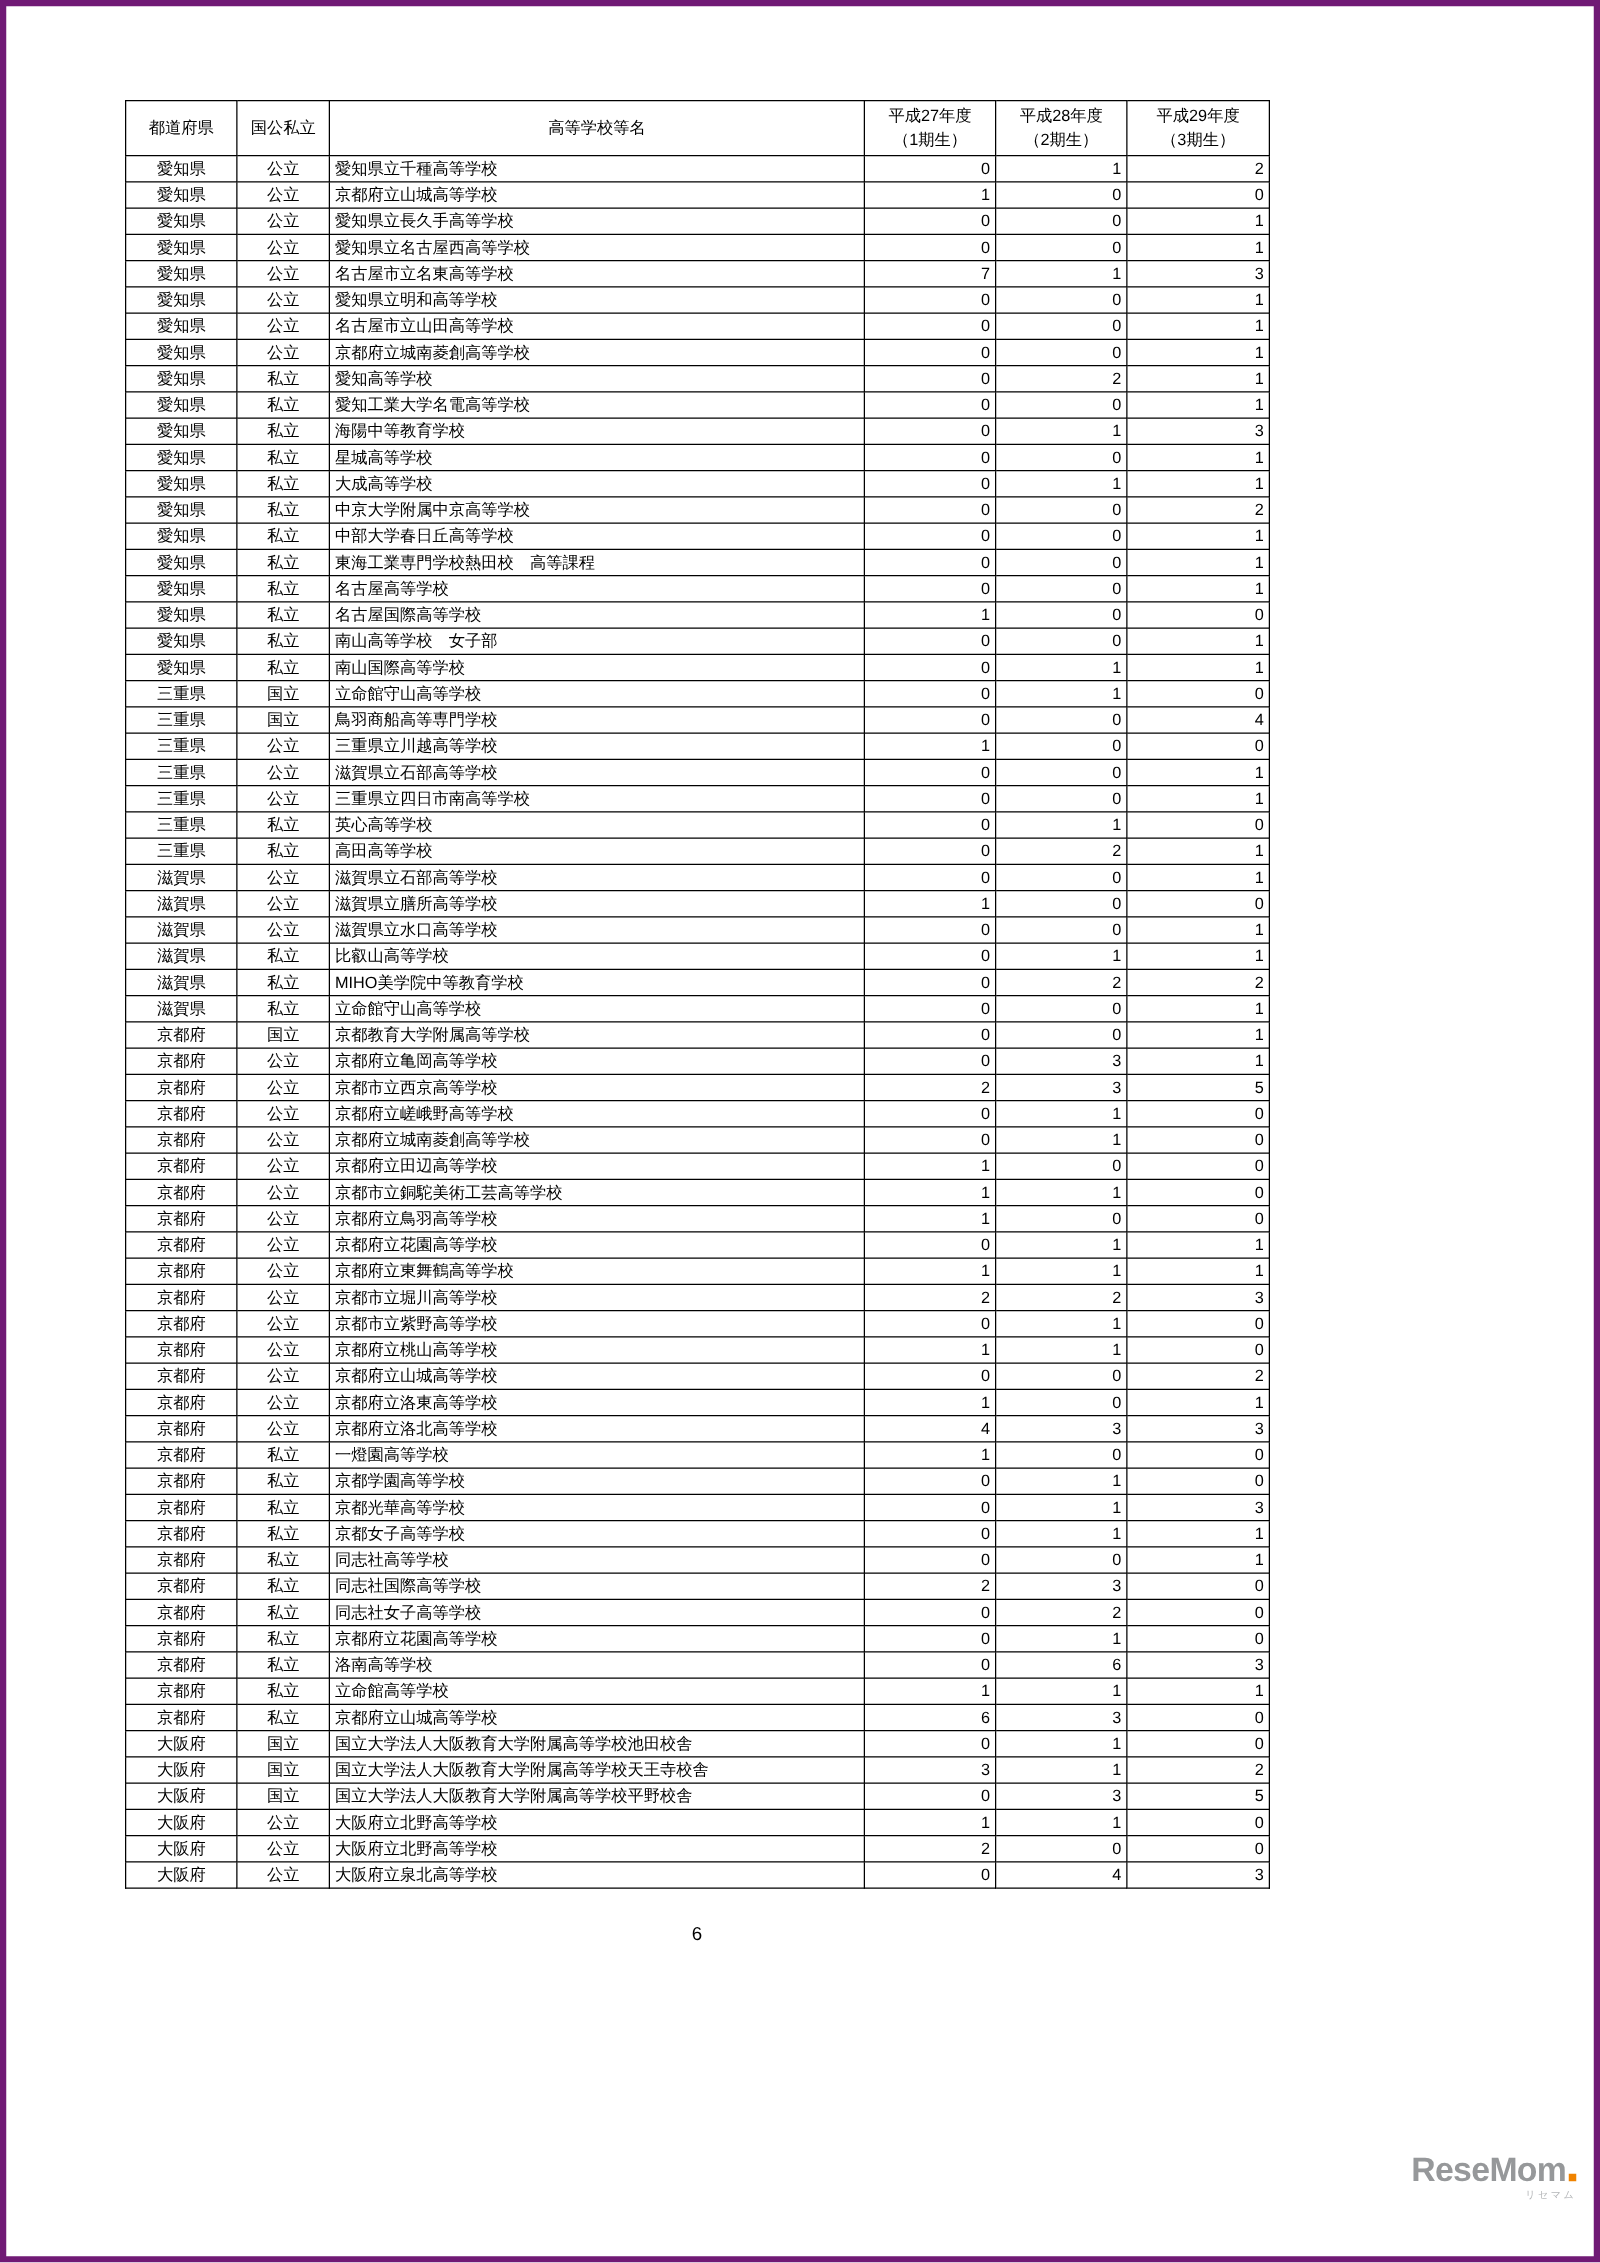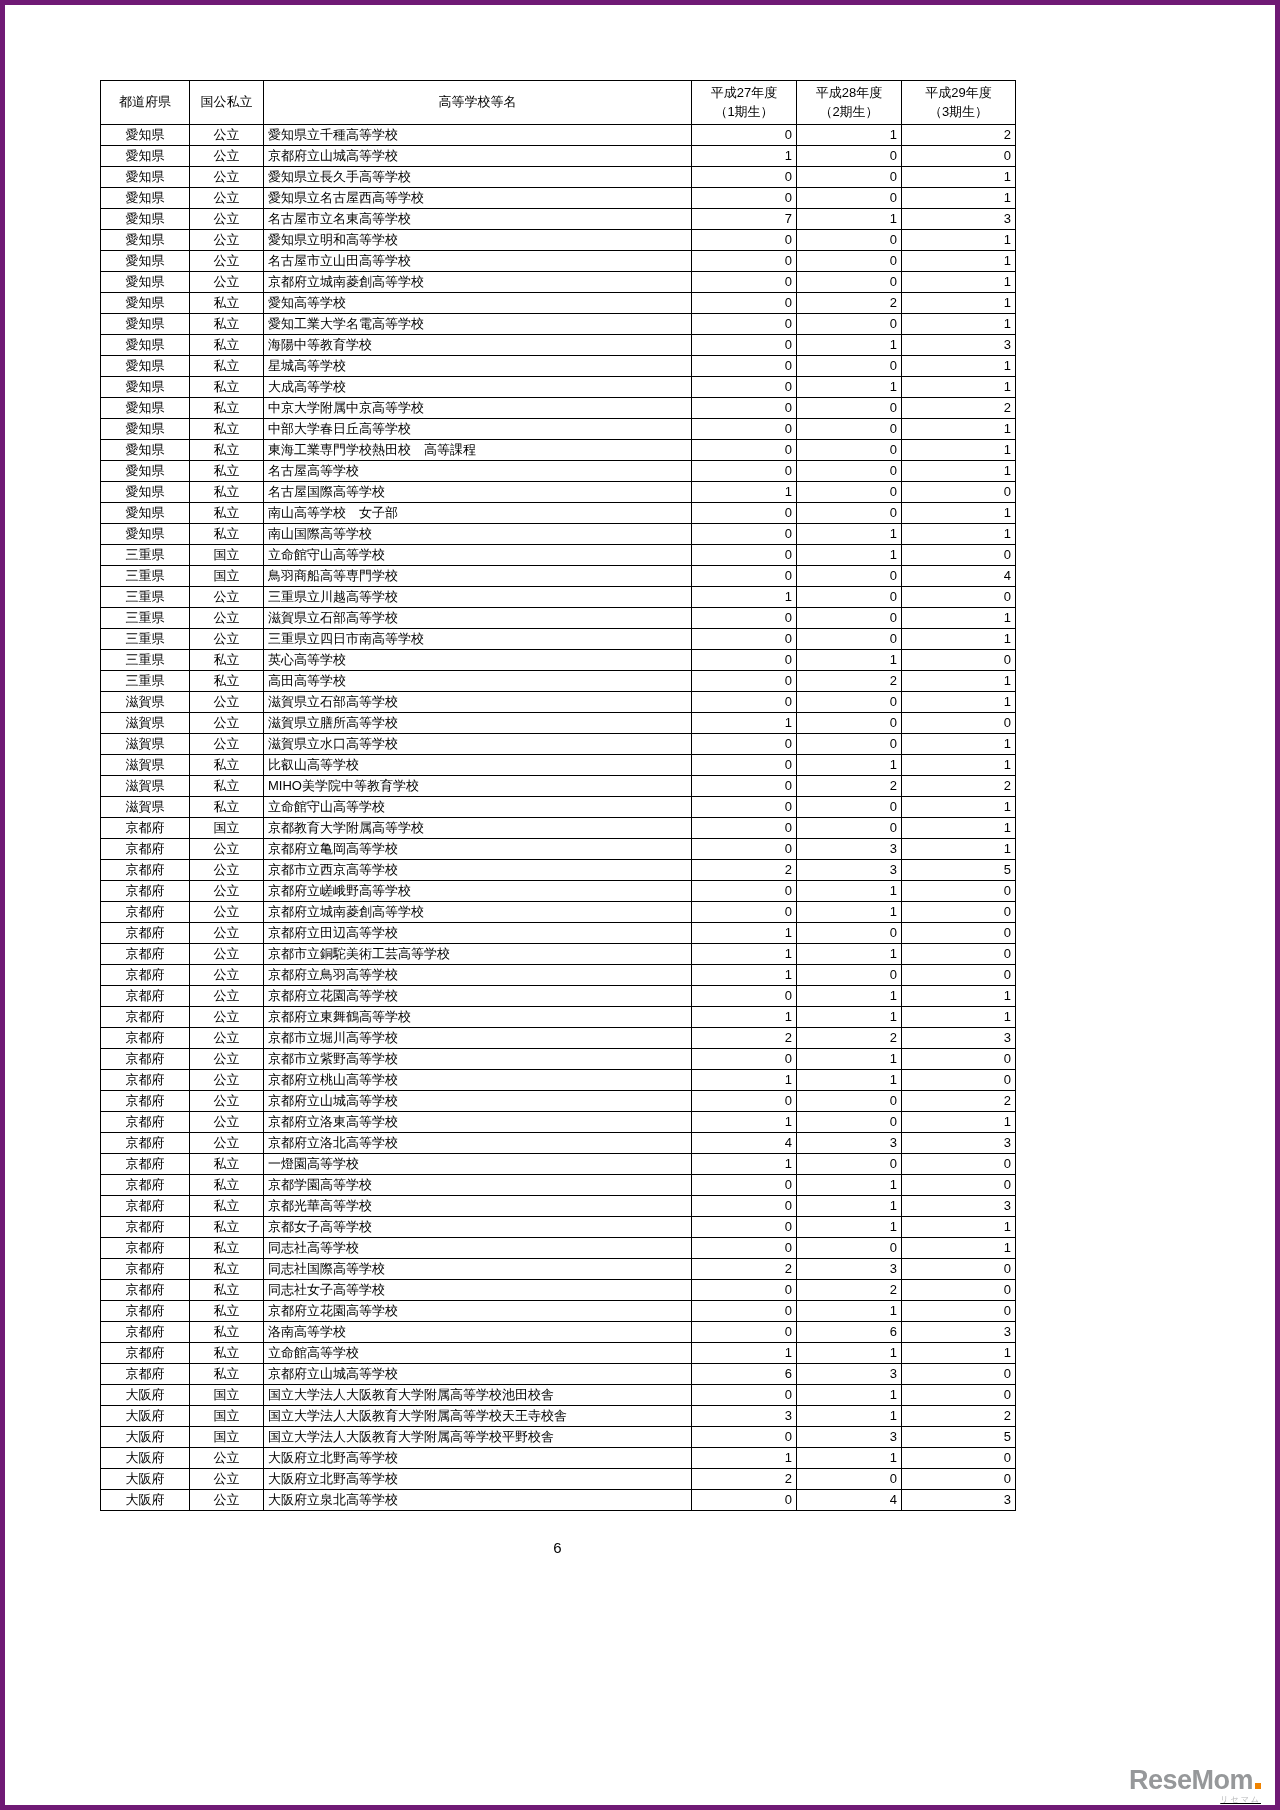--- a/index.html
+++ b/index.html
@@ -47,24 +47,23 @@
   td.c-num { text-align: right; }
   .page-number {
     position: absolute;
     left: 95px; top: 1534px;
     width: 915px;
     text-align: center;
     font-size: 15px;
   }
   .watermark {
     position: absolute;
-    right: 14px; top: 1762px;
+    right: 14px; top: 1718px;
     text-align: right;
     line-height: 1;
-    text-decoration: underline;
   }
   .watermark .brand {
     font-size: 27px;
     font-weight: bold;
     color: #96989a;
     letter-spacing: -0.5px;
     display: inline-block;
   }
   .watermark .accent-dot {
     display: inline-block;

